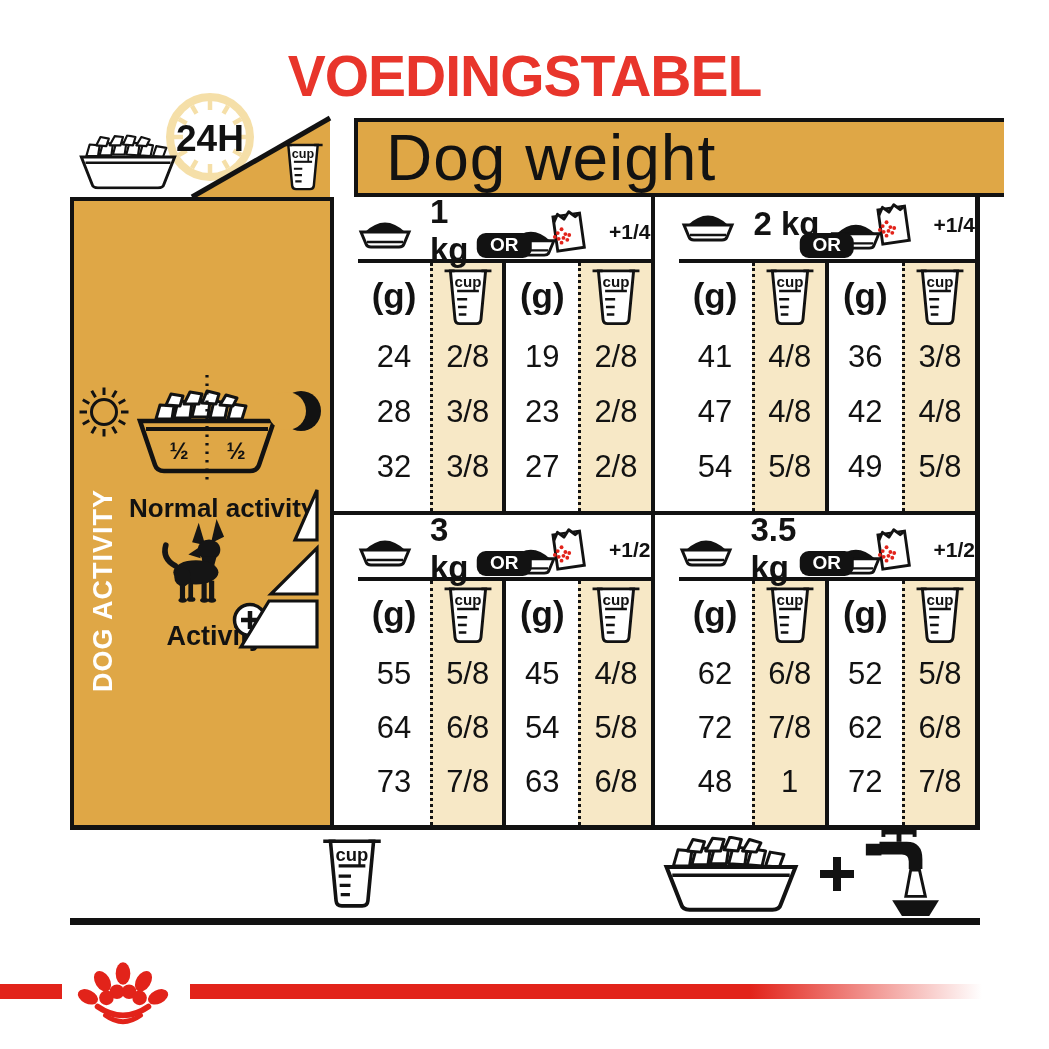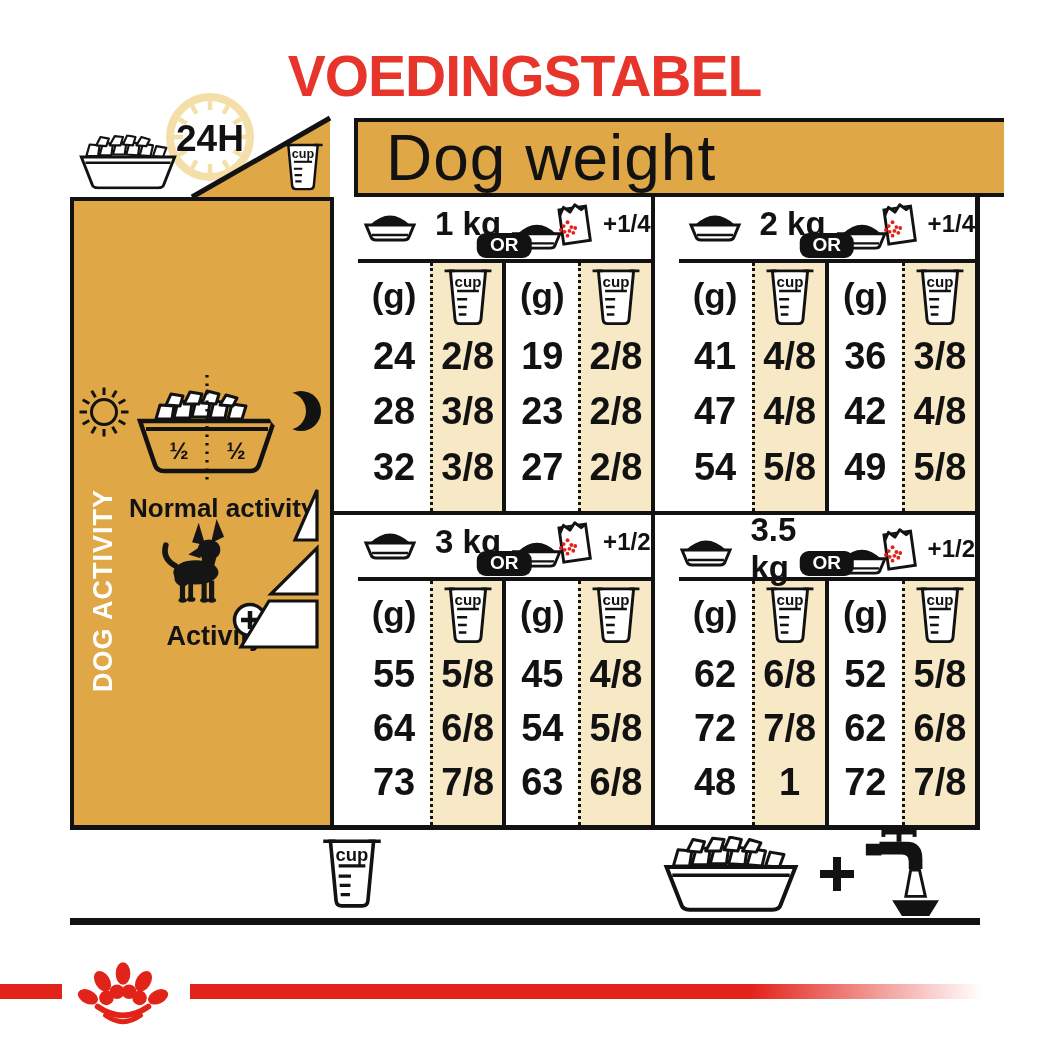--- a/index.html
+++ b/index.html
@@ -37,30 +37,30 @@
   .grid{left:260px;top:79px;width:650px;height:633px;box-sizing:border-box;border-left:4px solid var(--ink);border-right:5px solid var(--ink);border-bottom:5px solid var(--ink);display:grid;grid-template-columns:1fr 1fr;grid-template-rows:318px 1fr;background:#fff;}
   .sec{box-sizing:border-box;display:flex;flex-direction:column;padding-left:24px;}
   .sec-tl,.sec-bl{border-right:4px solid var(--ink);}
   .sec-tl,.sec-tr{border-bottom:4px solid var(--ink);}
   .sec-hdr{position:relative;height:62px;border-bottom:4px solid var(--ink);box-sizing:content-box;display:grid;grid-template-columns:1fr auto 1fr;align-items:center;background:#fff;}
   .sh-l{justify-self:end;margin-right:18px;line-height:0;}
   .sh-l svg{width:54px;height:30px;}
   .wt{font-size:33px;font-weight:bold;transform:translateY(-4px);display:inline-block;}
   .sh-r{justify-self:start;margin-left:10px;display:flex;align-items:center;line-height:0;}
   .sh-r svg{width:92px;height:50px;}
-  .extra{font-size:24px;font-weight:bold;margin-left:0px;line-height:1;transform:translateY(-4px);}
+  .extra{font-size:21px;font-weight:bold;margin-left:12px;line-height:1;transform:translateY(-4px);}
   .or{position:absolute;left:50%;bottom:1px;transform:translateX(-50%);background:var(--ink);color:#fff;font-size:19px;font-weight:bold;padding:2px 13px;border-radius:9px;line-height:1.1;}
   .sec-body{display:flex;flex:1;min-height:0;}
   .subcol{flex:1;display:flex;min-width:0;}
   .subcol.first{border-right:4px solid var(--ink);}
   .gcol{width:50%;display:flex;flex-direction:column;padding-bottom:16px;box-sizing:border-box;}
   .cupcol{width:50%;background:var(--cream);border-left:3px dotted var(--ink);display:flex;flex-direction:column;padding-bottom:16px;box-sizing:border-box;}
   .colhead{height:66px;display:flex;align-items:center;justify-content:center;font-size:35px;font-weight:bold;flex:none;}
   .colhead svg{width:52px;height:62px;}
-  .val{flex:1;display:flex;align-items:center;justify-content:center;font-size:38px;font-weight:bold;}
+  .val{flex:1;display:flex;align-items:center;justify-content:center;font-size:31px;font-weight:normal;}
   
   .foot{left:70px;top:830px;width:910px;height:88px;background:#fff;border-bottom:7px solid var(--ink);box-sizing:content-box;}
   .me{left:30px;top:30px;font-size:28px;font-weight:bold;white-space:nowrap;}
   .fcup{left:250px;top:4px;width:64px;height:76px;}
   .equiv{left:326px;top:30px;font-size:28px;font-weight:bold;white-space:nowrap;}
   .fbowl{left:585px;top:6px;width:152px;height:76px;}
   .fplus{left:750px;top:27px;width:34px;height:34px;}
   .ftap{left:790px;top:-6px;width:78px;height:98px;}
   
   .band-l{left:0;top:984px;width:62px;height:15px;background:var(--red);}

